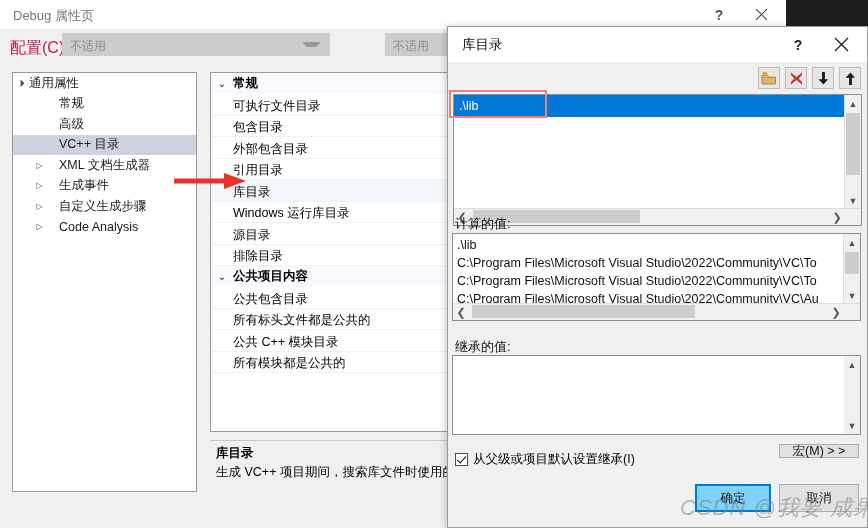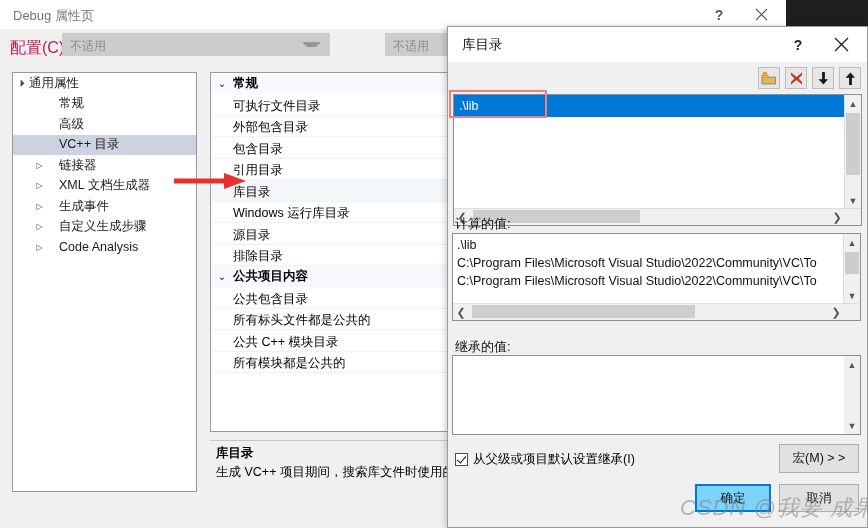--- a/index.html
+++ b/index.html
@@ -208,24 +208,20 @@
         <div class="trow lvl1">
           <span class="tarrow "></span>
           <span class="tlabel">高级</span>
         </div>
         <div class="trow lvl1 sel">
           <span class="tarrow "></span>
           <span class="tlabel">VC++ 目录</span>
         </div>
         <div class="trow lvl1">
           <span class="tarrow collapsed"></span>
-          <span class="tlabel">链接器</span>
-        </div>
-        <div class="trow lvl1">
-          <span class="tarrow collapsed"></span>
           <span class="tlabel">XML 文档生成器</span>
         </div>
         <div class="trow lvl1">
           <span class="tarrow collapsed"></span>
           <span class="tlabel">生成事件</span>
         </div>
         <div class="trow lvl1">
           <span class="tarrow collapsed"></span>
           <span class="tlabel">自定义生成步骤</span>
         </div>
@@ -237,24 +233,24 @@
 
     <div class="listpane" id="listpane">
         <div class="grp">
           <span class="chev">⌄</span>
           <span>常规</span>
         </div>
         <div class="item">
           <span>可执行文件目录</span>
         </div>
         <div class="item">
+          <span>包含目录</span>
+        </div>
+        <div class="item">
           <span>外部包含目录</span>
-        </div>
-        <div class="item">
-          <span>包含目录</span>
         </div>
         <div class="item">
           <span>引用目录</span>
         </div>
         <div class="item cur">
           <span>库目录</span>
         </div>
         <div class="item">
           <span>Windows 运行库目录</span>
         </div>
@@ -348,20 +344,21 @@
   </div>
 
   <div class="redbox"></div>
 
   <div class="seclabel" style="left:455px; top:215px;">计算的值:</div>
   <div class="robox" style="left:452px; top:233px; width:409px; height:88px;">
     <div id="evalines" style="position:absolute;left:0;top:2px;right:16px;overflow:hidden;">
         <div class="roline">.\lib</div>
         <div class="roline">C:\Program Files\Microsoft Visual Studio\2022\Community\VC\To</div>
         <div class="roline">C:\Program Files\Microsoft Visual Studio\2022\Community\VC\To</div>
+        <div class="roline">C:\Program Files\Microsoft Visual Studio\2022\Community\VC\Au</div>
       </div>
     <div class="vscroll" style="bottom:16px;">
       <div class="vsbtn up">▲</div>
       <div class="vsthumb" style="top:18px;height:22px;"></div>
       <div class="vsbtn down">▼</div>
     </div>
     <div class="hscroll">
       <div class="hsbtn left">❮</div>
       <div class="hsthumb" style="width:223px;"></div>
       <div class="hsbtn right">❯</div>
@@ -374,18 +371,18 @@
       <div class="vsbtn up">▲</div>
       <div class="vsbtn down">▼</div>
     </div>
   </div>
 
   <div class="cbrow" style="left:455px; top:451px;">
     <span class="cbox"></span>
     <span class="cblabel">从父级或项目默认设置继承(I)</span>
   </div>
 
-  <div class="btn macro" style="position:absolute; left:779px; top:444px; width:80px; height:29px;">宏(M)  &gt; &gt;</div>
+  <div class="btn macro" style="position:absolute; left:779px; top:444px; width:80px; height:14px;">宏(M)  &gt; &gt;</div>
   <div class="btn ok" style="position:absolute; left:695px; top:484px; width:76px; height:28px;">确定</div>
   <div class="btn cancel" style="position:absolute; left:779px; top:484px; width:80px; height:28px;">取消</div>
 
   <div class="watermark">CSDN @我要 成果</div>
 </div>
 
 </body></html>

